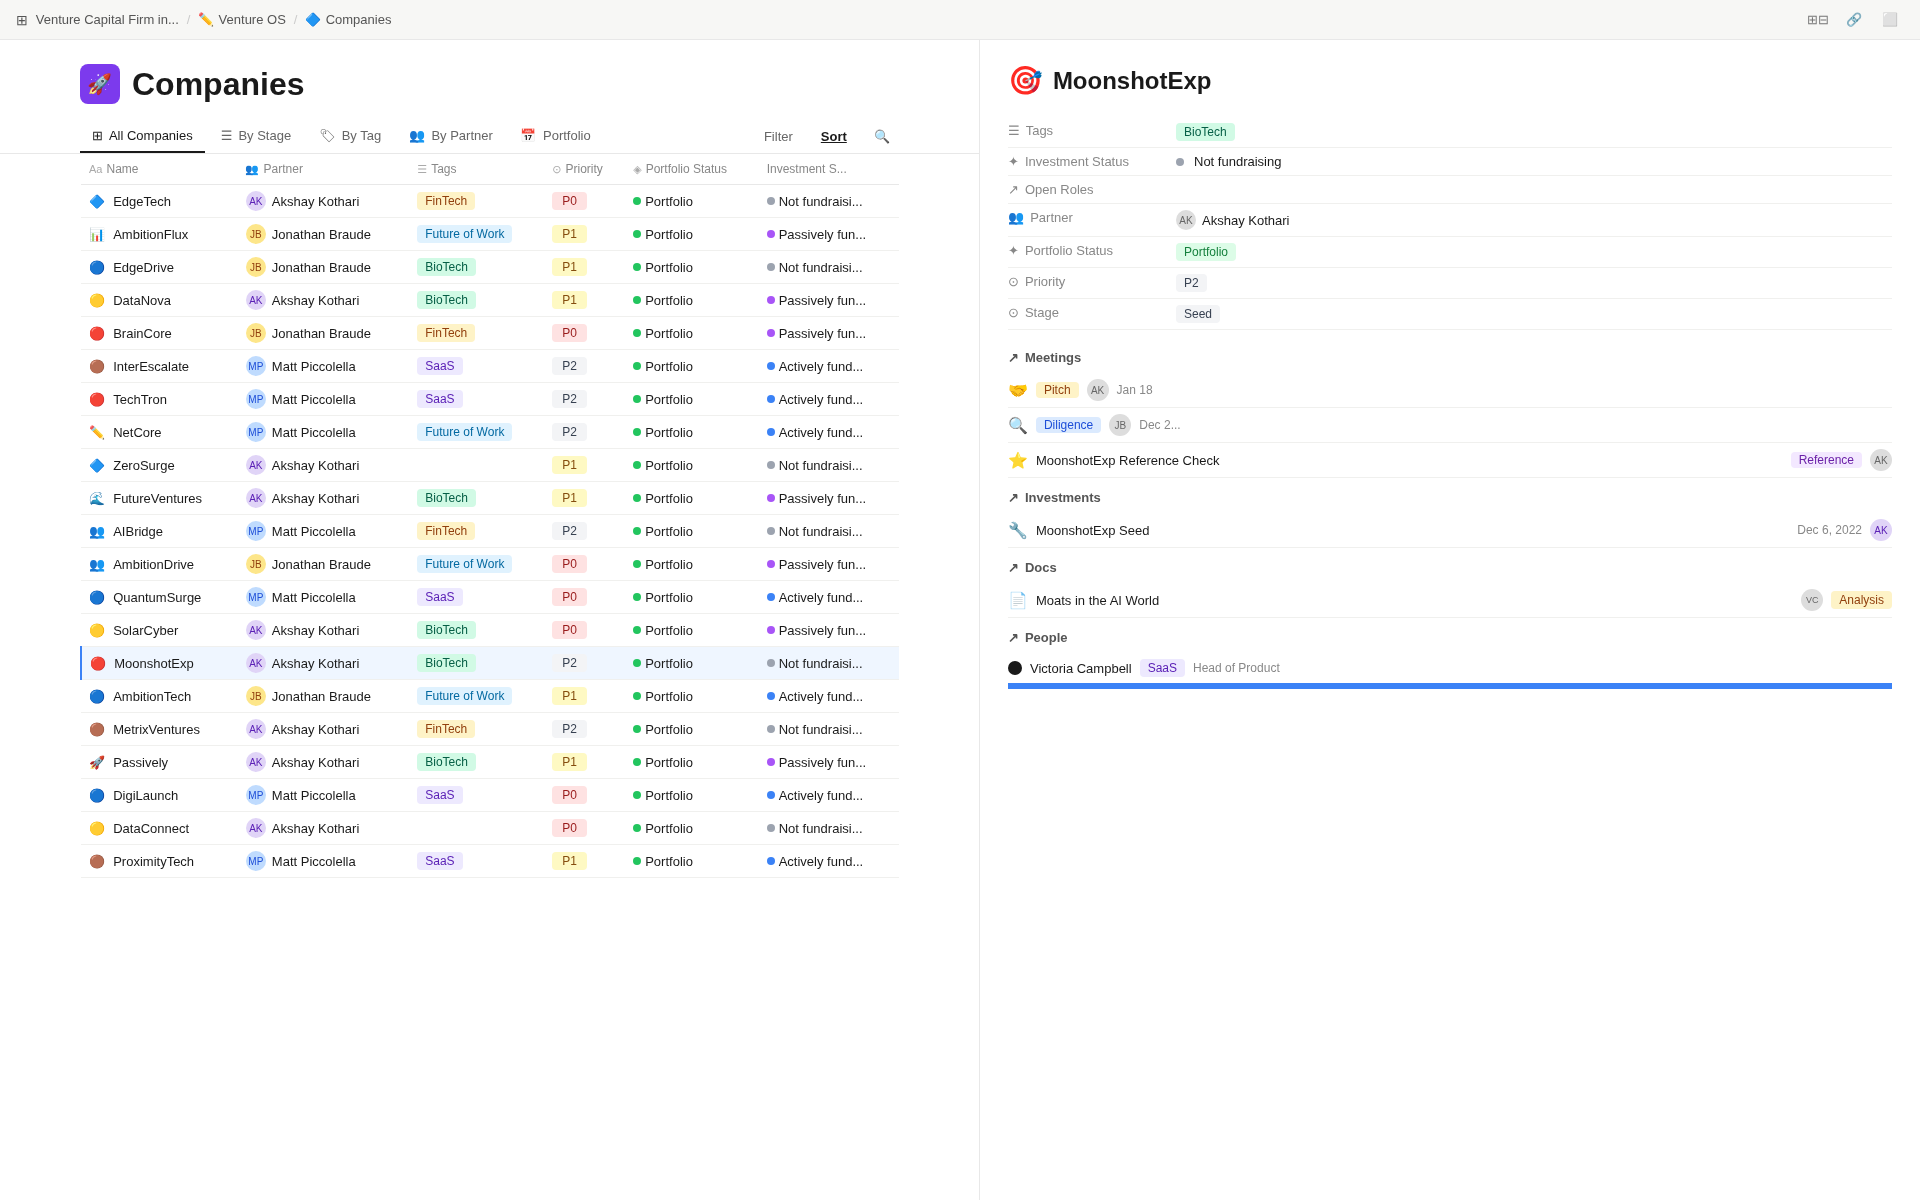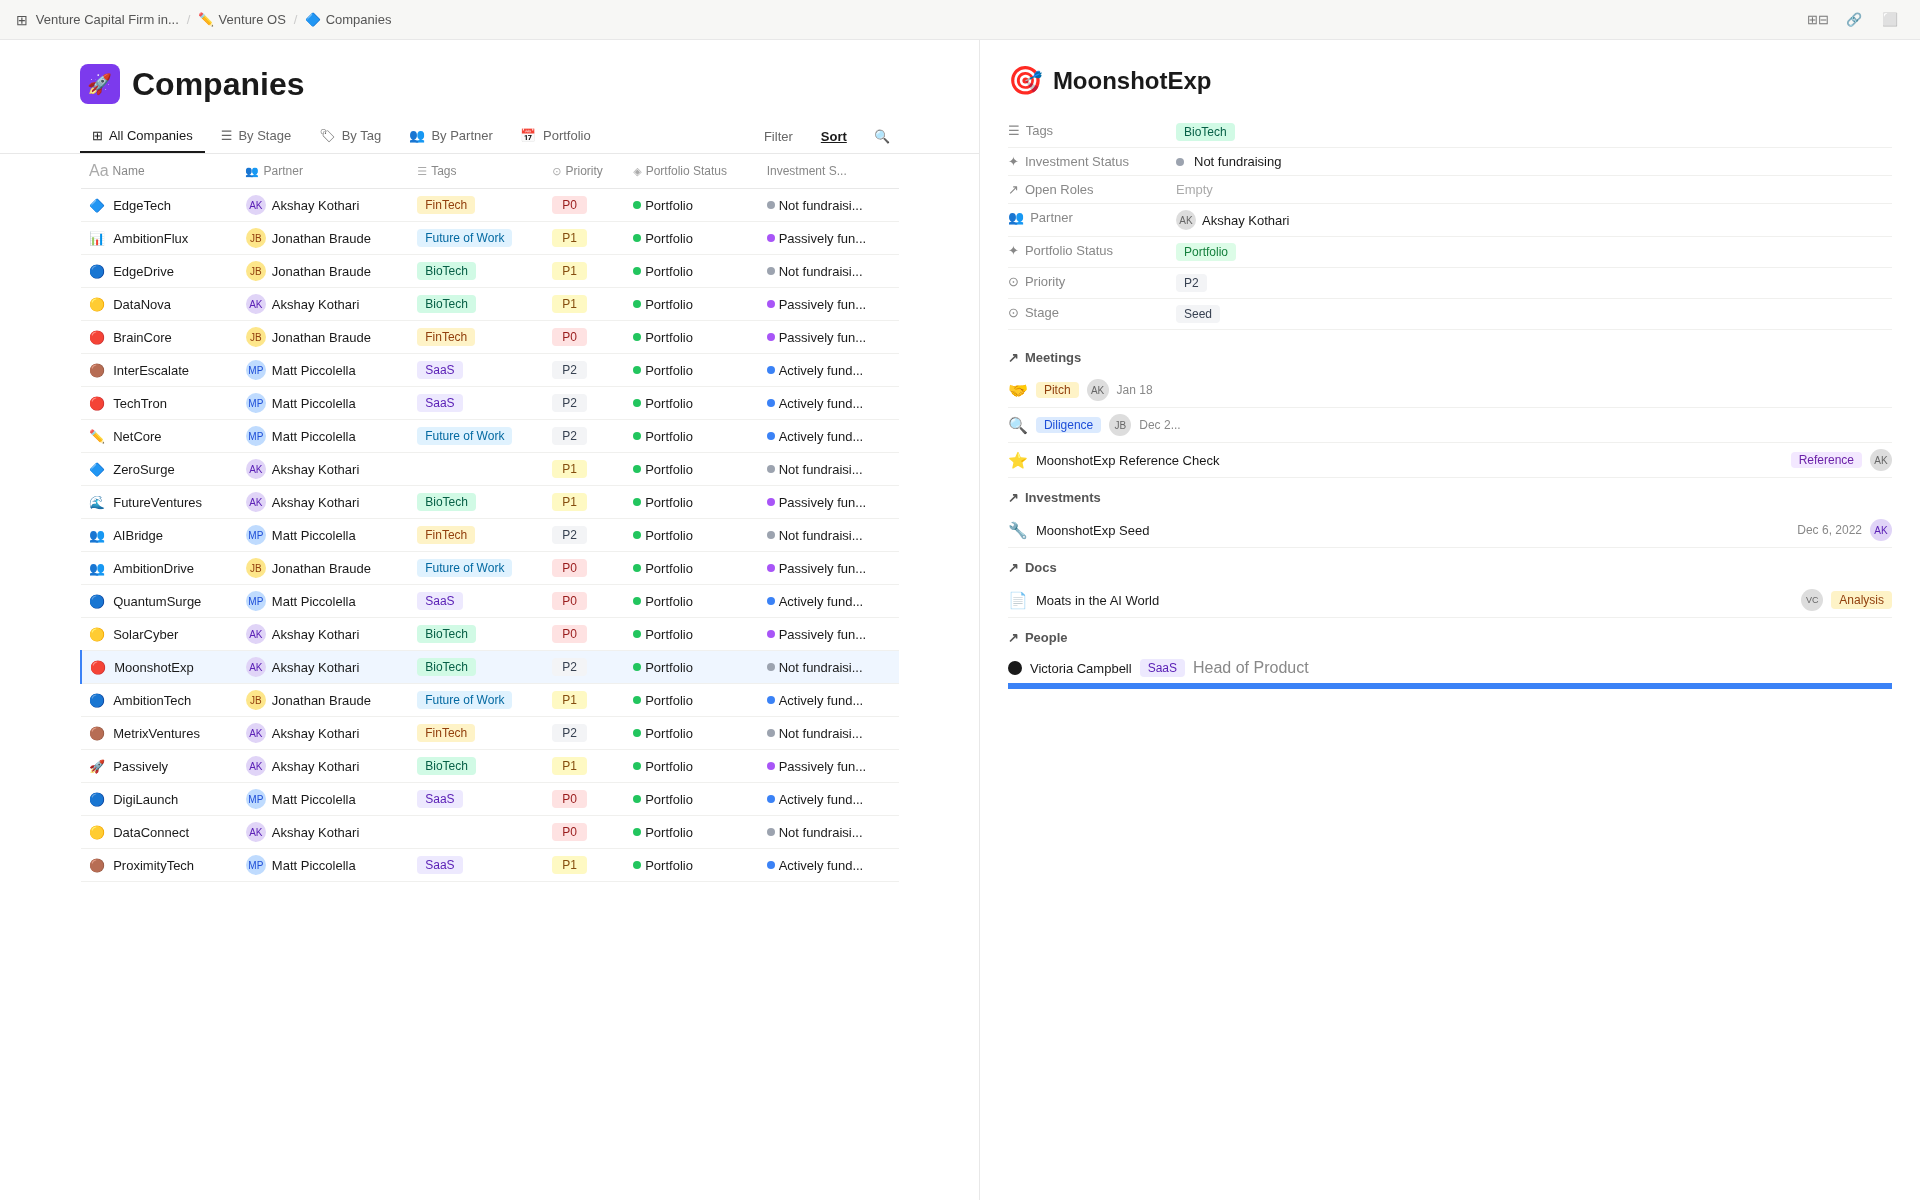--- a/index.html
+++ b/index.html
@@ -98,21 +98,21 @@
     .investment-name { font-size: 13px; flex: 1; cursor: pointer; }
     .investment-date { font-size: 12px; color: #888; }
 
     .doc-row { display: flex; align-items: center; gap: 8px; padding: 6px 0; border-bottom: 1px solid #f0f0ee; }
     .doc-icon { font-size: 16px; }
     .doc-name { font-size: 13px; flex: 1; cursor: pointer; }
 
     .person-row { display: flex; align-items: center; gap: 8px; padding: 6px 0; border-bottom: 6px solid #3b82f6; }
     .person-dot { width: 14px; height: 14px; border-radius: 50%; background: #1a1a1a; }
     .person-name { font-size: 13px; font-weight: 500; }
-    .person-role { font-size: 16px; color: #888; }
+    .person-role { font-size: 12px; color: #888; }
 
     .empty-text { color: #aaa; font-size: 13px; }
 
     
     ::-webkit-scrollbar { width: 6px; }
     ::-webkit-scrollbar-track { background: transparent; }
     ::-webkit-scrollbar-thumb { background: #ddd; border-radius: 3px; }
   </style>
 </head>
 <body>
@@ -175,21 +175,21 @@
         <span class="tab-action-btn">🔍</span>
       </div>
     </div>
 
     <div class="table-container">
       <table class="table">
         <thead>
           <tr>
             <th>
                 <div class="th-inner">
-                  <span style="color:#aaa;font-size:16px;">Aa</span> 
+                  <span style="color:#aaa;font-size:11px;">Aa</span> 
                   <span>Name</span>
                 </div>
               </th>
             <th>
                 <div class="th-inner">
                   <span style="color:#aaa;font-size:11px;">👥</span> 
                   <span>Partner</span>
                 </div>
               </th>
             <th>
@@ -922,23 +922,20 @@
           <span class="status-dot dot-gray"></span>
           <span>Not fundraising</span>
         </div>
       </div>
 
       <div class="detail-row">
         <div class="detail-label">
           <span>↗</span>
           <span>Open Roles</span>
         </div>
-        <div class="detail-value">
-          <span class="empty-text">Empty</span>
-        </div>
       </div>
 
       <div class="detail-row">
         <div class="detail-label">
           <span>👥</span>
           <span>Partner</span>
         </div>
         <div class="detail-value">
           <div class="avatar" style="background:#ddd;">AK</div>
           <span>Akshay Kothari</span>

